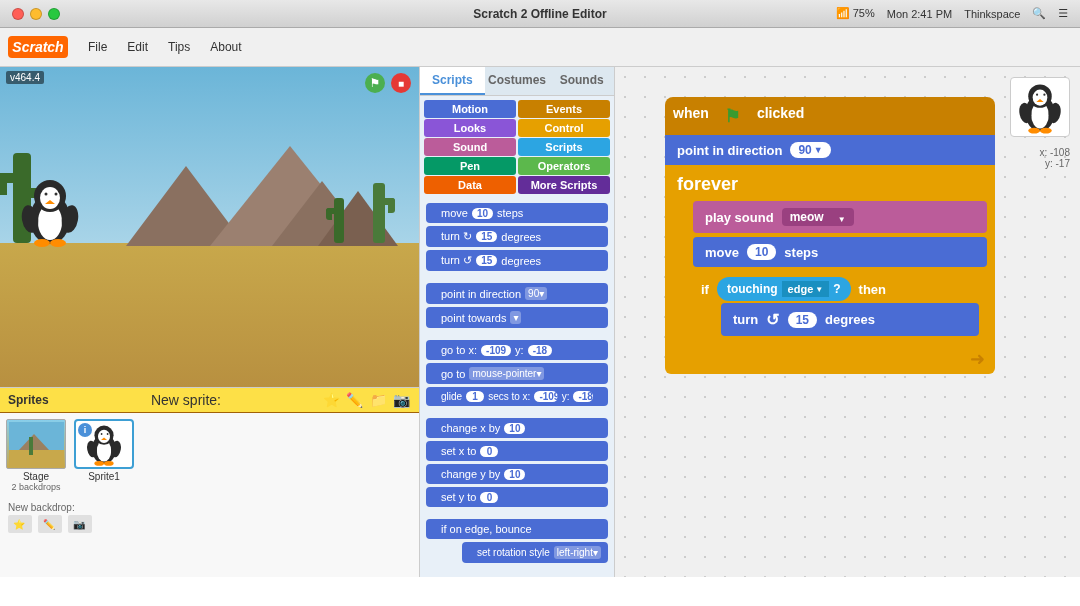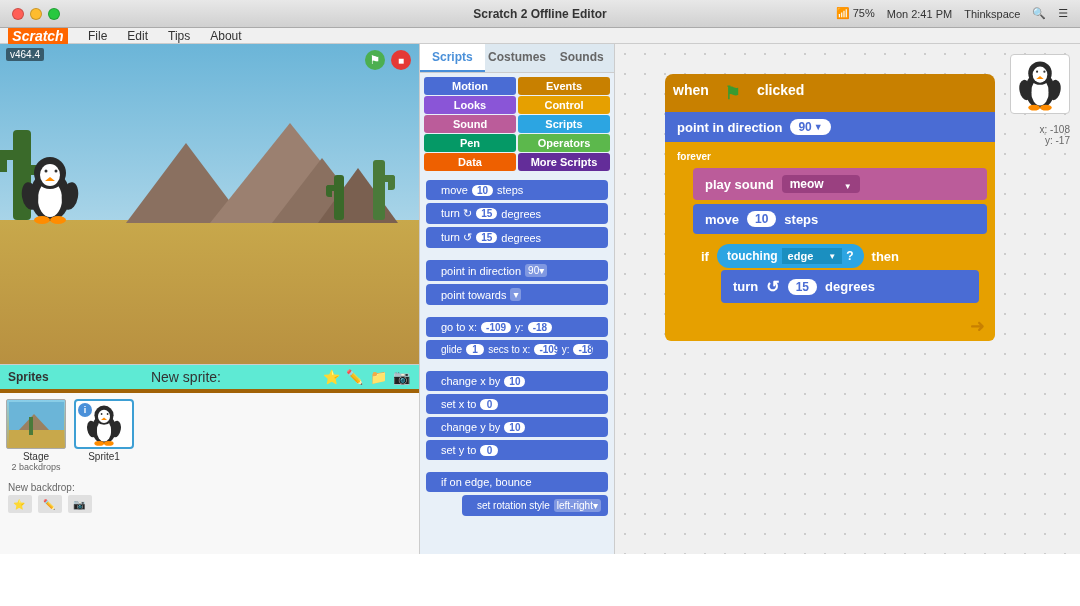--- a/index.html
+++ b/index.html
@@ -21,21 +21,21 @@
     .tb-min { background: #febc2e; }
     .tb-max { background: #28c840; }
     .title-bar-title {
       position: absolute; left: 50%; transform: translateX(-50%);
       font-size: 12px; font-weight: 600; color: #333;
     }
     .title-bar-right { margin-left: auto; display: flex; align-items: center; gap: 12px; font-size: 11px; color: #333; }
 
     
     .menu-bar {
-      height: 16px;
+      height: 39px;
       background: #f0f0f0;
       display: flex;
       align-items: center;
       border-bottom: 1px solid #ccc;
       padding: 0 8px;
       gap: 4px;
     }
     .scratch-logo { width: 60px; height: 22px; background: #ff6600; border-radius: 4px; display: flex; align-items: center; justify-content: center; margin-right: 8px; }
     .scratch-logo-text { color: white; font-size: 14px; font-weight: 900; font-style: italic; }
     .menu-item { padding: 3px 8px; font-size: 12px; color: #333; cursor: pointer; border-radius: 3px; }
@@ -55,21 +55,21 @@
     .ground { position: absolute; bottom: 0; left: 0; right: 0; height: 45%; background: linear-gradient(to bottom, #c8a84b, #b89040); }
 
     
     .stage-controls { position: absolute; top: 6px; right: 8px; display: flex; gap: 6px; }
     .green-flag { width: 20px; height: 20px; background: #4CAF50; border-radius: 50%; display: flex; align-items: center; justify-content: center; cursor: pointer; }
     .red-stop { width: 20px; height: 20px; background: #e53935; border-radius: 50%; display: flex; align-items: center; justify-content: center; cursor: pointer; }
     .stage-label { position: absolute; top: 4px; left: 6px; background: rgba(0,0,0,0.5); color: white; font-size: 10px; padding: 1px 4px; border-radius: 2px; }
 
     
     .sprites-panel { flex: 1; background: #f8f8f8; border-top: 1px solid #ccc; }
-    .sprites-header { display: flex; align-items: center; justify-content: space-between; padding: 4px 8px; background: #5eead4; border-bottom: 4px solid #a16207; }
+    .sprites-header { display: flex; align-items: center; justify-content: space-between; padding: 4px 8px; background: #fde047; border-bottom: 1px solid #a16207; }
     .sprites-title { font-size: 12px; font-weight: 600; color: #333; }
     .new-sprite-label { font-size: 14px; color: #333; }
     .sprite-icons { display: flex; gap: 6px; align-items: center; }
     .sprite-icon { font-size: 14px; cursor: pointer; }
     .sprites-content { display: flex; gap: 8px; padding: 6px; }
     .stage-sprite { display: flex; flex-direction: column; align-items: center; }
     .stage-thumb { width: 60px; height: 50px; background: linear-gradient(to bottom, #87CEEB, #c8a84b); border: 1px solid #aaa; border-radius: 2px; overflow: hidden; position: relative; display: flex; align-items: center; justify-content: center; font-size: 18px; }
     .sprite-thumb { width: 60px; height: 50px; border: 2px solid #3d9fd4; border-radius: 4px; background: #fff; display: flex; align-items: center; justify-content: center; font-size: 24px; position: relative; }
     .sprite-info-btn { position: absolute; top: 2px; left: 2px; width: 14px; height: 14px; background: #4a90d9; border-radius: 50%; color: white; font-size: 9px; display: flex; align-items: center; justify-content: center; font-weight: bold; }
     .sprite-label { font-size: 10px; color: #333; margin-top: 2px; }
@@ -313,20 +313,23 @@
       <div class="block block-motion">
         point in direction <span class="block-dropdown">90▾</span>
       </div>
       <div class="block block-motion">
         point towards <span class="block-dropdown">▾</span>
       </div>
       <div class="block-separator"></div>
       <div class="block block-motion">
         go to x: <span class="block-number">-109</span> y: <span class="block-number">-18</span>
       </div>
+      <div class="block block-motion">
+        go to <span class="block-dropdown">mouse-pointer▾</span>
+      </div>
       <div class="block block-motion" style="font-size:10px;">
         glide <span class="block-number">1</span> secs to x: <span class="block-number">-109</span> y: <span class="block-number">-18</span>
       </div>
       <div class="block-separator"></div>
       <div class="block block-motion">
         change x by <span class="block-number">10</span>
       </div>
       <div class="block block-motion">
         set x to <span class="block-number">0</span>
       </div>
@@ -383,49 +386,49 @@
 
         <div style="background:#4a6cd4;padding:7px 12px;display:flex;align-items:center;gap:8px;color:white;font-size:13px;font-weight:600;margin-top:0;min-width:240px;position:relative;z-index:2;">
           <span>point in direction</span>
           <span style="background:white;color:#4a6cd4;border-radius:10px;padding:1px 8px;font-size:12px;display:flex;align-items:center;gap:2px;">
             <span>90</span>
             <span style="font-size:9px;">▼</span>
           </span>
         </div>
 
         <div style="background:#e6a000;border-radius:0 0 6px 6px;padding:5px 0 0 0;min-width:330px;">
-          <div style="padding:4px 12px;color:white;font-size:10px;font-weight:700;">
+          <div style="padding:4px 12px;color:white;font-size:18px;font-weight:700;">
             <span>forever</span>
           </div>
 
           <div style="margin:2px 8px 4px 28px;display:flex;flex-direction:column;gap:4px;">
 
             <div style="background:#bb5c9a;border-radius:4px;padding:7px 12px;display:flex;align-items:center;gap:8px;color:white;font-size:13px;font-weight:600;">
               <span>play sound</span>
-              <span style="background:#9a4080;border-radius:4px;padding:2px 8px;display:flex;align-items:flex-end;gap:20px;font-size:12px;">
+              <span style="background:#9a4080;border-radius:4px;padding:2px 8px;display:flex;align-items:flex-end;gap:14px;font-size:12px;">
                 <span>meow</span>
                 <span style="font-size:8px;">▼</span>
               </span>
             </div>
 
             <div style="background:#4a6cd4;border-radius:4px;padding:7px 12px;display:flex;align-items:center;gap:8px;color:white;font-size:13px;font-weight:600;">
               <span>move</span>
               <span style="background:white;color:#4a6cd4;border-radius:10px;padding:1px 8px;font-size:12px;font-weight:bold;">
                 <span>10</span>
               </span>
               <span>steps</span>
             </div>
 
             <div style="background:#e6a000;border-radius:4px;padding:4px 8px 6px 8px;min-width:280px;">
               <div style="display:flex;align-items:center;gap:8px;color:white;font-size:13px;font-weight:700;padding:2px 0;">
                 <span>if</span>
 
                 <div style="background:#2ca5e2;border-radius:14px;padding:4px 10px;display:flex;align-items:center;gap:4px;color:white;font-size:12px;font-weight:600;">
                   <span>touching</span>
-                  <span style="background:#1a8fc0;border-radius:0;padding:2px 6px;display:flex;align-items:center;gap:15px;font-size:11px;">
+                  <span style="background:#1a8fc0;border-radius:0;padding:2px 6px;display:flex;align-items:center;gap:2px;font-size:11px;">
                     <span>edge</span>
                     <span style="font-size:8px;">▼</span>
                   </span>
                   <span>?</span>
                 </div>
                 <span>then</span>
               </div>
 
               <div style="margin-left:20px;">
                 <div style="background:#4a6cd4;border-radius:4px;padding:7px 12px;display:flex;align-items:center;gap:8px;color:white;font-size:13px;font-weight:600;">

